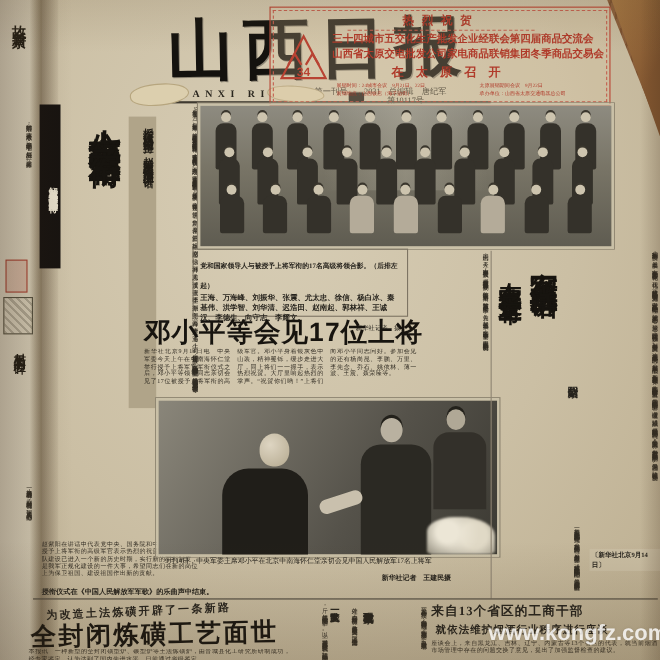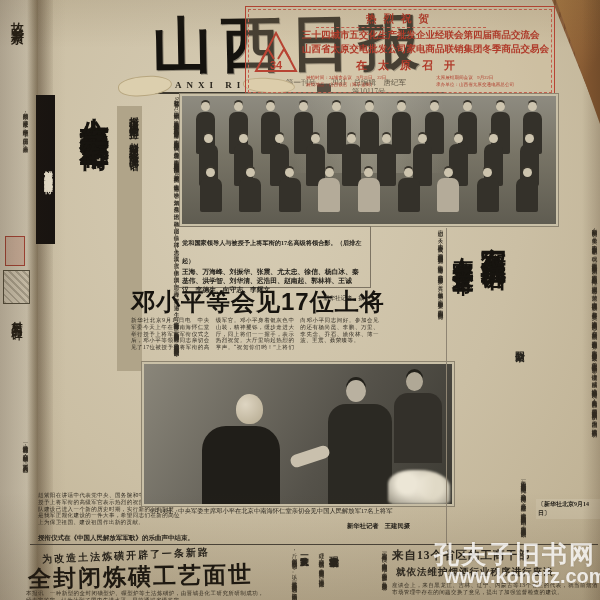--- a/index.html
+++ b/index.html
@@ -318,15 +318,14 @@
   <div class="abs c v" style="left:299px;top:550px;height:50px;font-size:8.5px;font-weight:bold;">武警一支队</div>
   <div class="abs c v tiny" style="left:312px;top:548px;width:13px;height:52px;">处理　官兵们经过严格训练，整体素质有了明显提高，涌现出一批先进集体。</div>
   <div class="abs c v" style="left:327px;top:549px;height:51px;font-size:9.5px;font-weight:bold;">我省出现首家</div>
   <div class="abs c v tiny" style="left:342px;top:548px;width:46px;height:52px;">原次一和百二十六件性质。自由市场管理日趋规范，各项制度逐步健全，九月份以来成效显著。</div>
   <div class="abs c b-rh1" style="left:392px;top:548px;width:206px;">来自13个省区的工商干部</div>
   <div class="abs c b-rh2" style="left:396px;top:566px;width:202px;">就依法维护烟酒行业秩序进行座谈</div>
   <div class="abs c tiny" style="left:392px;top:582px;width:206px;height:16px;">座谈会上，来自黑龙江、吉林、辽宁、内蒙古等13个省区的代表，就当前烟酒市场管理中存在的问题交换了意见，提出了加强监督检查的建议。</div>
 
   <div class="abs wood-corner"></div>
   <div class="abs shade"></div>
-  <div class="abs wm sans" style="left:434px;top:538px;font-size:25px;letter-spacing:2px;">孔夫子旧书网</div>
   <div class="abs wm sans" style="left:444px;top:565px;font-size:20px;">www.kongfz.com</div>
 </div>
 
 </body></html>

